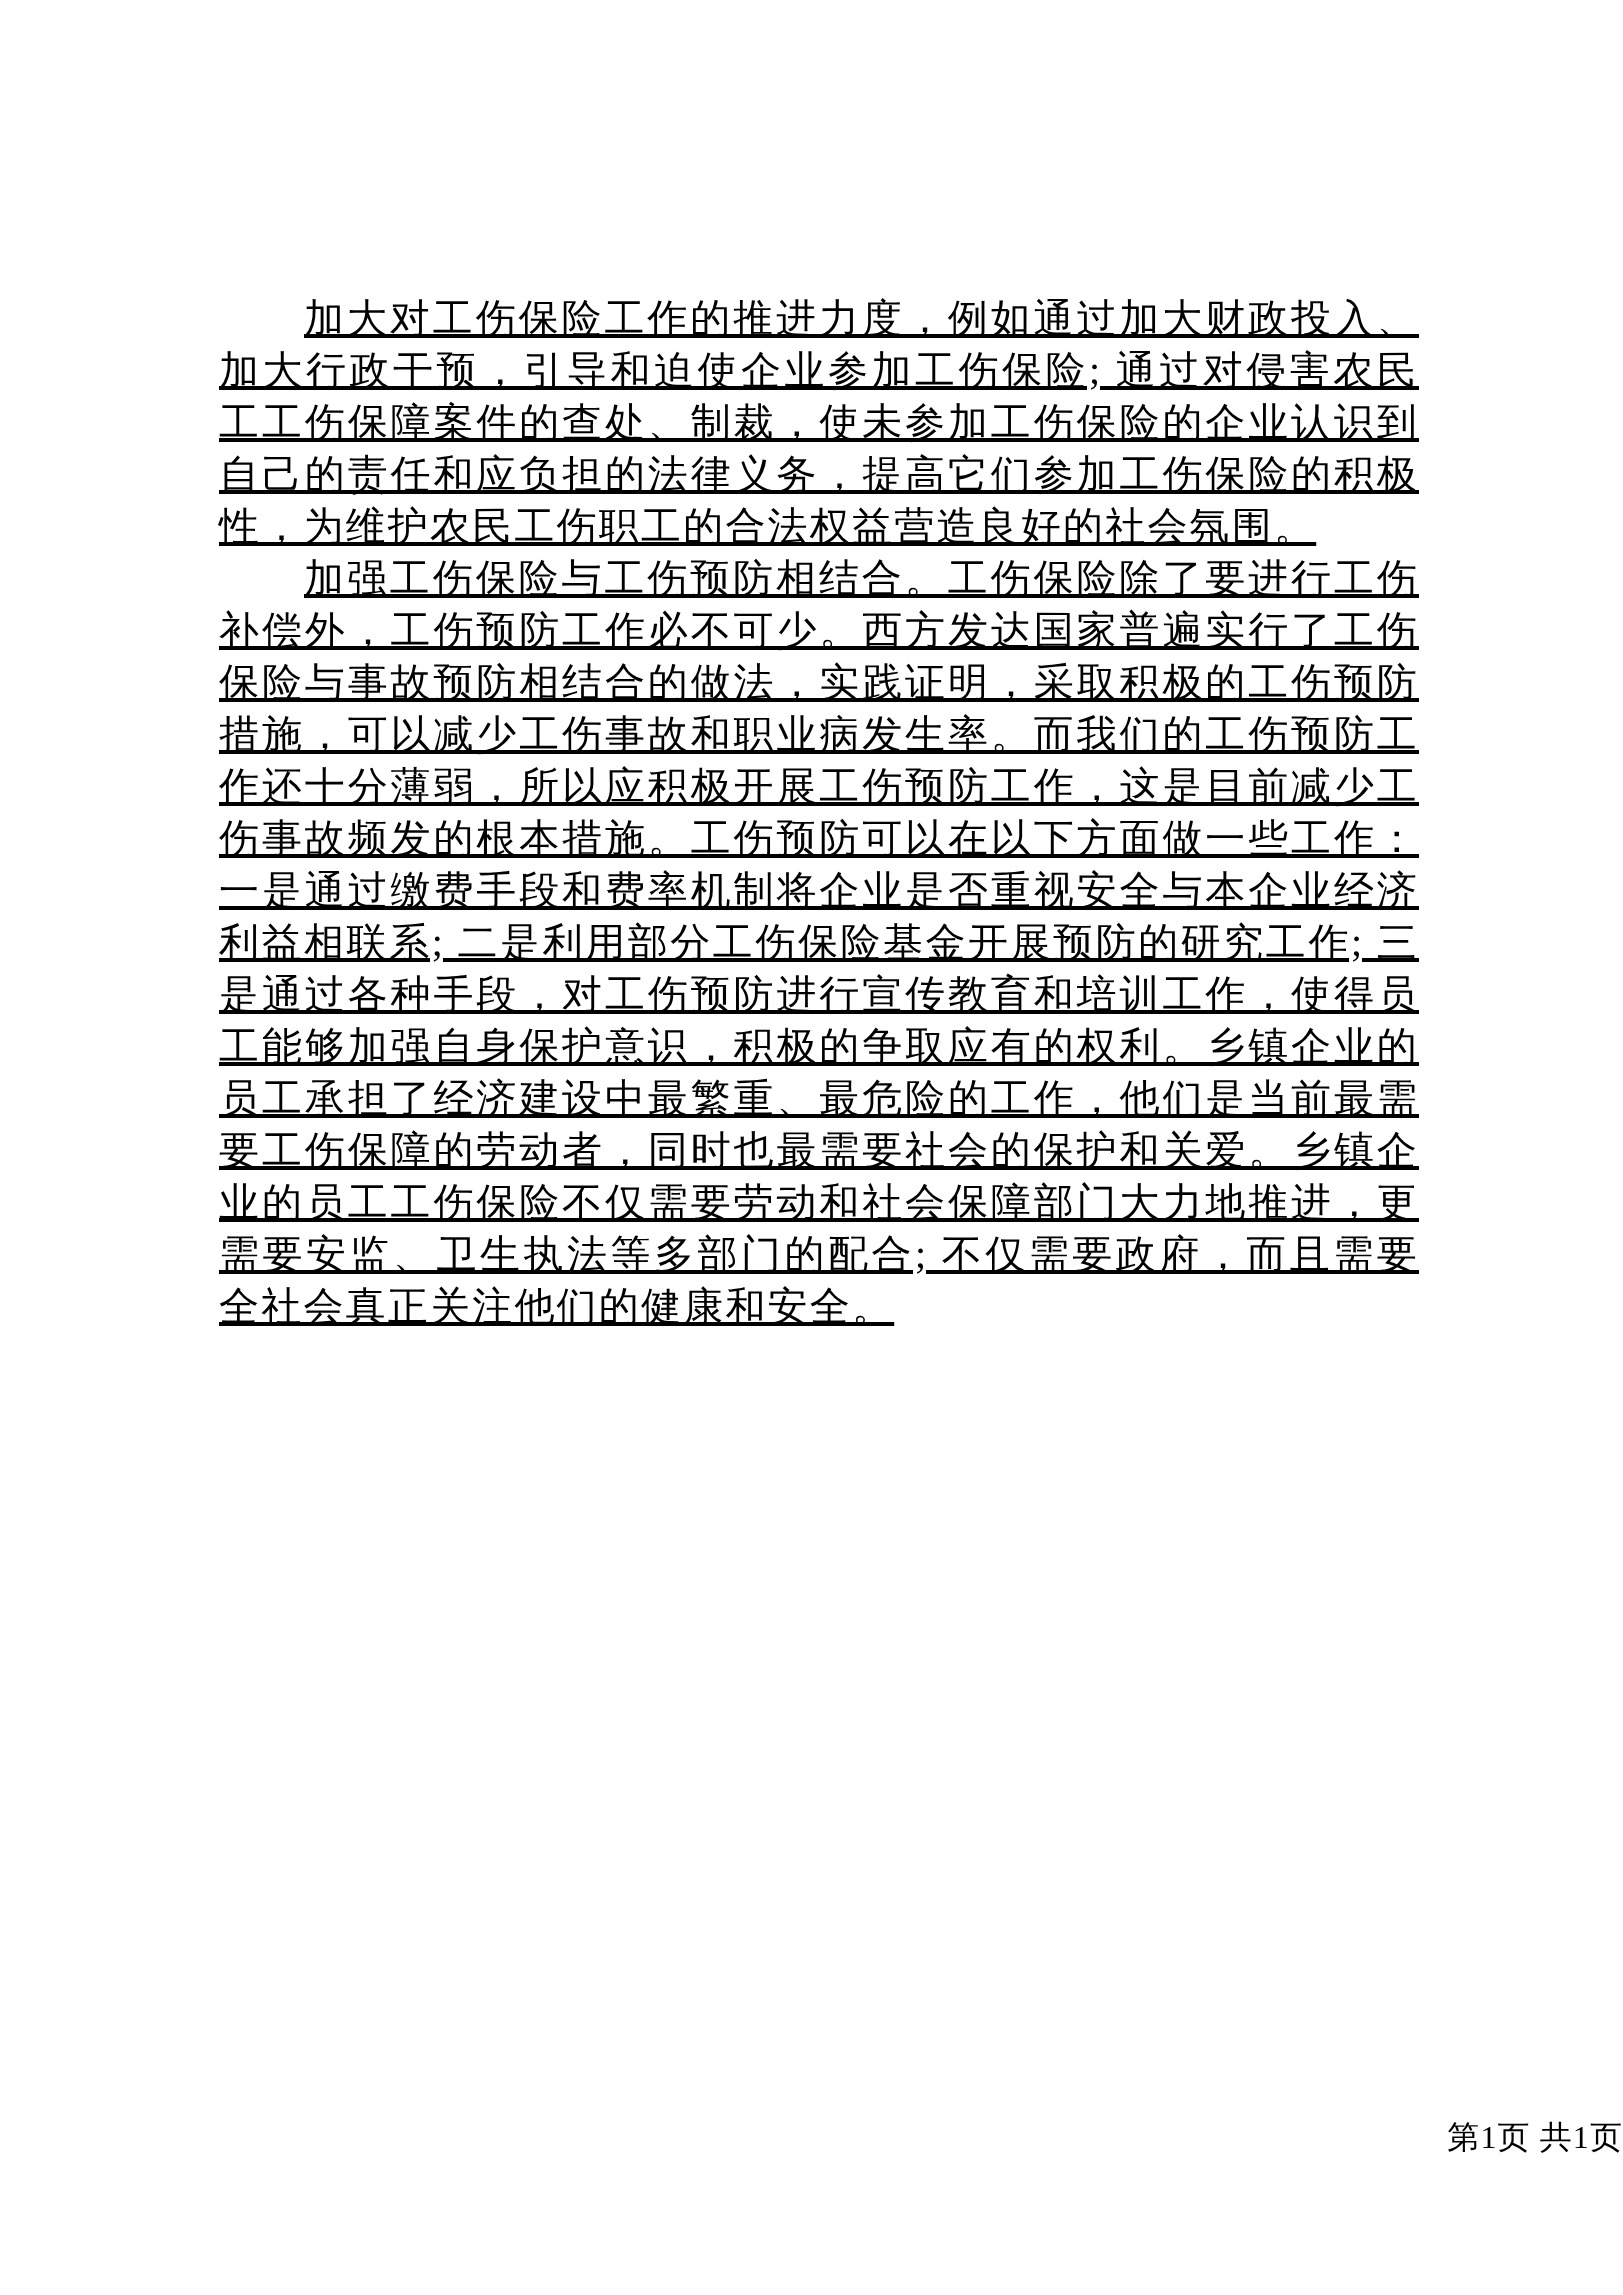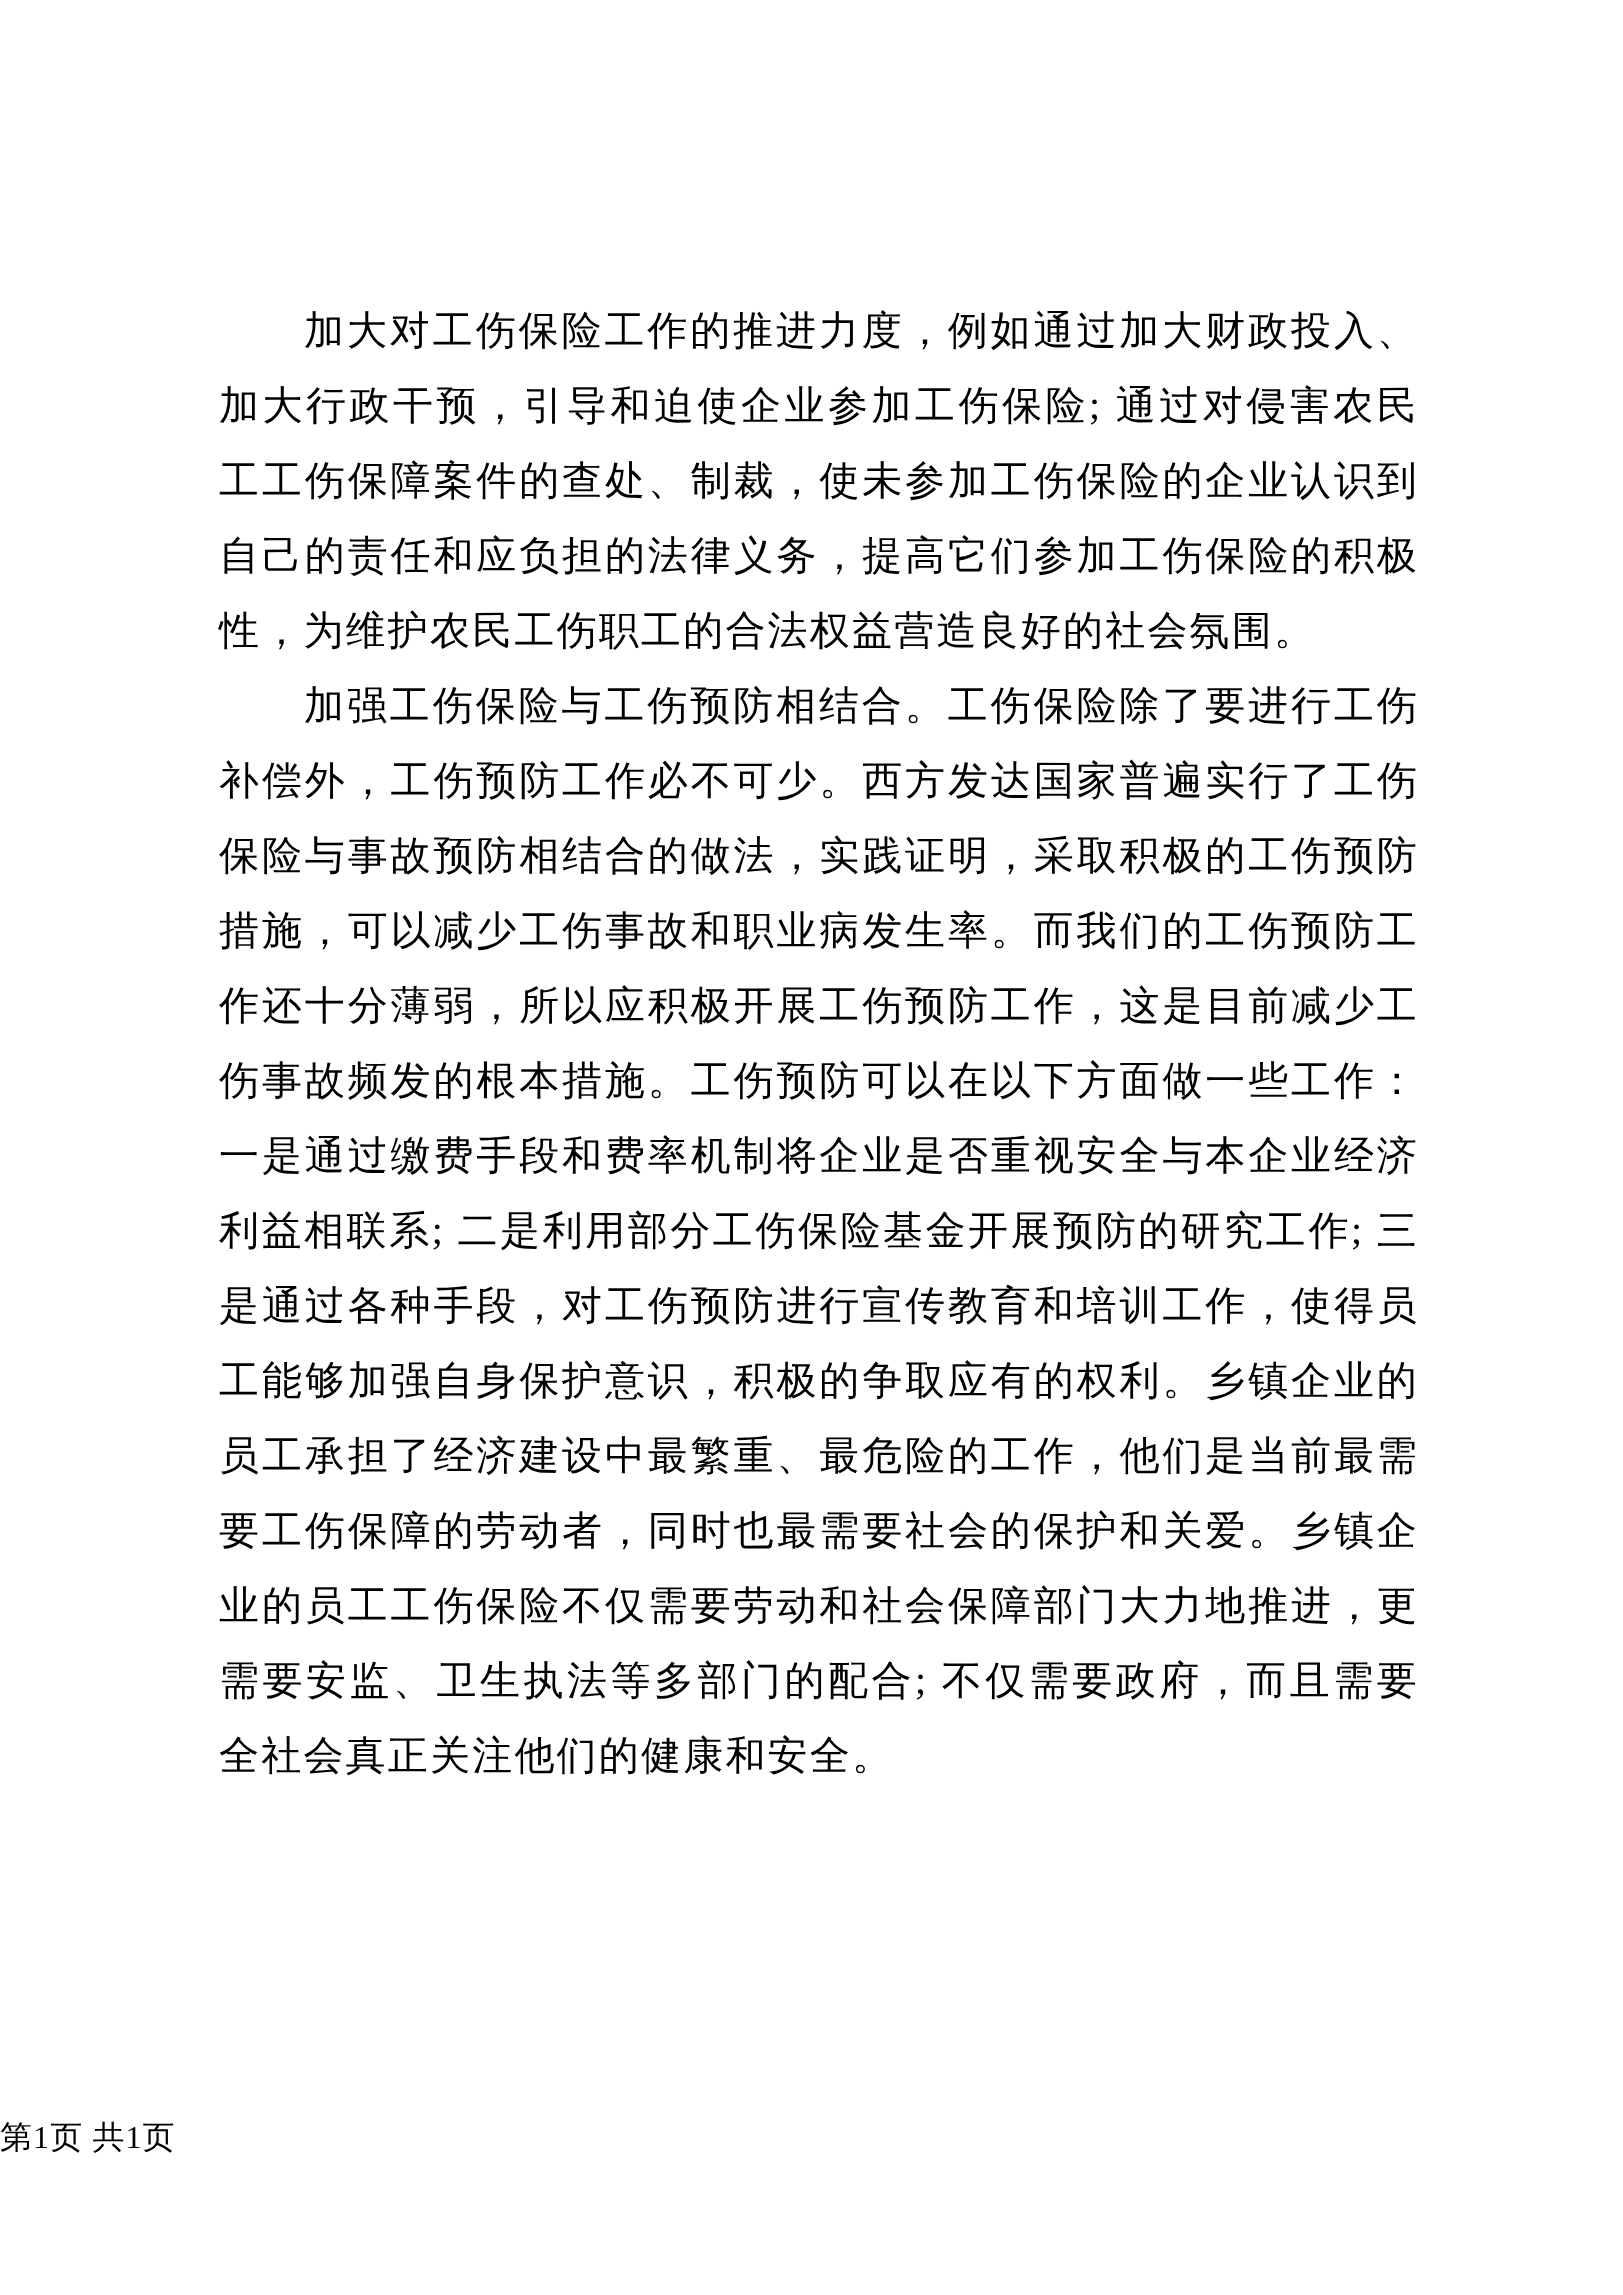--- a/index.html
+++ b/index.html
@@ -19,33 +19,34 @@
   .body-text {
     position: absolute;
     left: 219px;
     top: 293px;
     width: 1200px;
   }
   .body-text p {
     margin: 0;
     padding: 0;
     font-size: 40px;
-    line-height: 75px;
+    line-height: 52px;
     letter-spacing: 2.2px;
     text-align: justify;
     text-indent: 85px;
     word-break: normal;
     color: #000000;
+    text-decoration: underline;
   }
   .footer {
     position: absolute;
     left: 0;
     top: 2119px;
     width: 1623px;
-    text-align: left;
+    text-align: right;
     font-size: 32px;
     line-height: 37px;
     letter-spacing: 1.1px;
     color: #000000;
   }
 </style>
 </head>
 <body>
 
 <div class="page">

